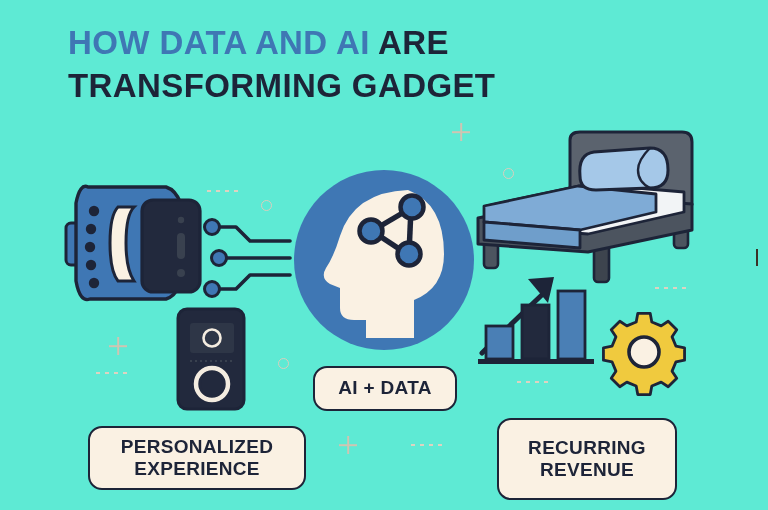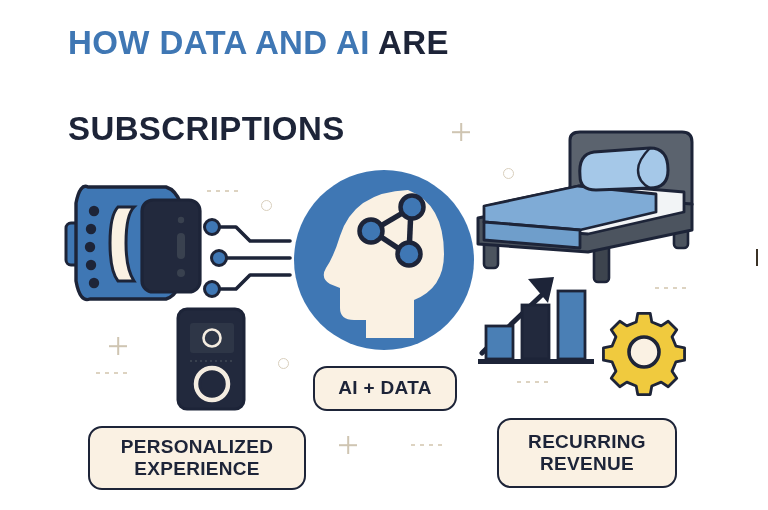--- a/index.html
+++ b/index.html
@@ -1,21 +1,21 @@
 <!DOCTYPE html>
 <html><head>
 <meta charset="utf-8">
 <style>
   html,body{margin:0;padding:0;}
   body{
     width:768px;height:510px;overflow:hidden;
     background:#faf1e3;
     font-family:"Liberation Sans","DejaVu Sans",sans-serif;
   }
-  #stage{position:relative;width:768px;height:510px;background:#ffffff;}
+  #stage{position:relative;width:768px;height:510px;background:#5eead4;}
 
   
   .title{
     position:absolute;left:68px;top:22px;width:620px;
     font-size:33px;font-weight:bold;line-height:1.30;
     letter-spacing:0.4px;color:#1d2438;
     text-transform:uppercase;
   }
   .title .accent{color:#3f77b4;}
 
@@ -29,21 +29,21 @@
     font-weight:bold;
     text-align:center;
     display:flex;align-items:center;justify-content:center;
     text-transform:uppercase;
     line-height:1.18;
     letter-spacing:0.3px;
     box-sizing:border-box;
   }
   #pill-personalized{left:88px;top:426px;width:218px;height:64px;font-size:19px;padding:0 8px;}
   #pill-aidata{left:313px;top:366px;width:144px;height:45px;font-size:19px;}
-  #pill-recurring{left:497px;top:418px;width:180px;height:70px;font-size:19px;padding:0 6px;}
+  #pill-recurring{left:497px;top:418px;width:180px;height:82px;font-size:19px;padding:0 6px;}
 
   
   .art{position:absolute;}
 
   
   .plus{position:absolute;color:#d5cbb8;}
   .plus:before,.plus:after{content:"";position:absolute;background:#cfc5b2;}
   .plus:before{left:0;top:50%;width:100%;height:1.6px;transform:translateY(-50%);}
   .plus:after{top:0;left:50%;height:100%;width:1.6px;transform:translateX(-50%);}
   .dashes{position:absolute;display:flex;gap:5px;}
@@ -52,22 +52,21 @@
   .edgemark{position:absolute;background:#3b3226;}
 </style>
 </head>
 <body>
 
 <div id="stage">
 
   <div class="title">
     <span class="accent">HOW DATA AND AI</span>
     <span>ARE</span><br>
-    <br>
-    <span>SUBSCRIPTIONS</span>
+    <span>TRANSFORMING GADGET</span><br>
   </div>
 
   <svg class="art" style="left:58px;top:165px;" width="150" height="155" viewBox="0 0 150 155">
 
     <rect x="8" y="58" width="20" height="42" rx="5" fill="#3f77b4" stroke="#1d2438" stroke-width="3"></rect>
 
     <path d="M30 22 Q22 18 18 38 L18 116 Q22 138 32 134 L108 134 Q128 128 128 78 Q128 28 108 22 Z" fill="#3f77b4" stroke="#1d2438" stroke-width="3.4" stroke-linejoin="round"></path>
 
     <path d="M60 42 Q52 50 52 78 Q52 106 60 116 L76 116 Q68 104 68 78 Q68 50 76 42 Z" fill="#faf1e3" stroke="#1d2438" stroke-width="3"></path>
 

